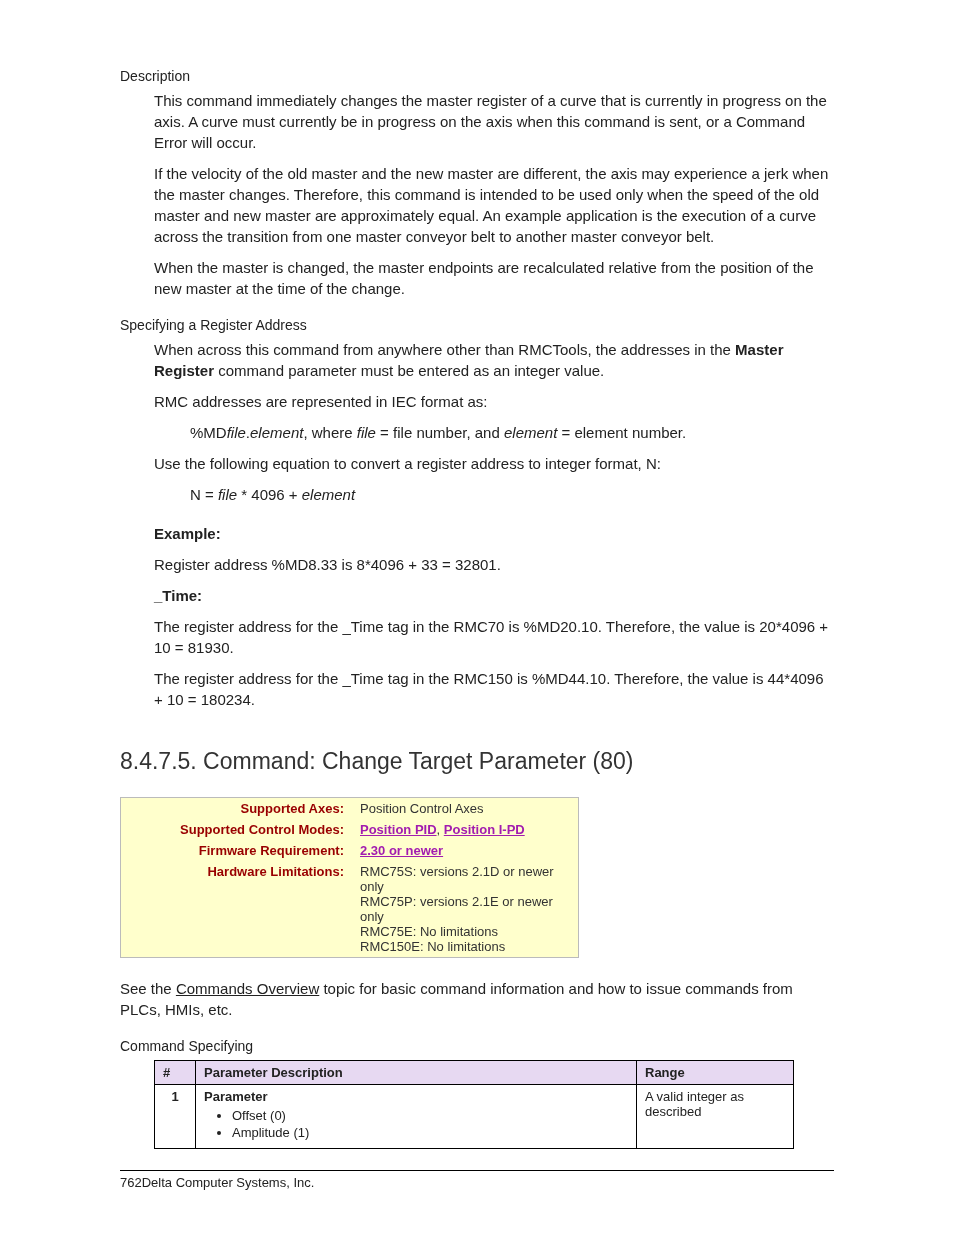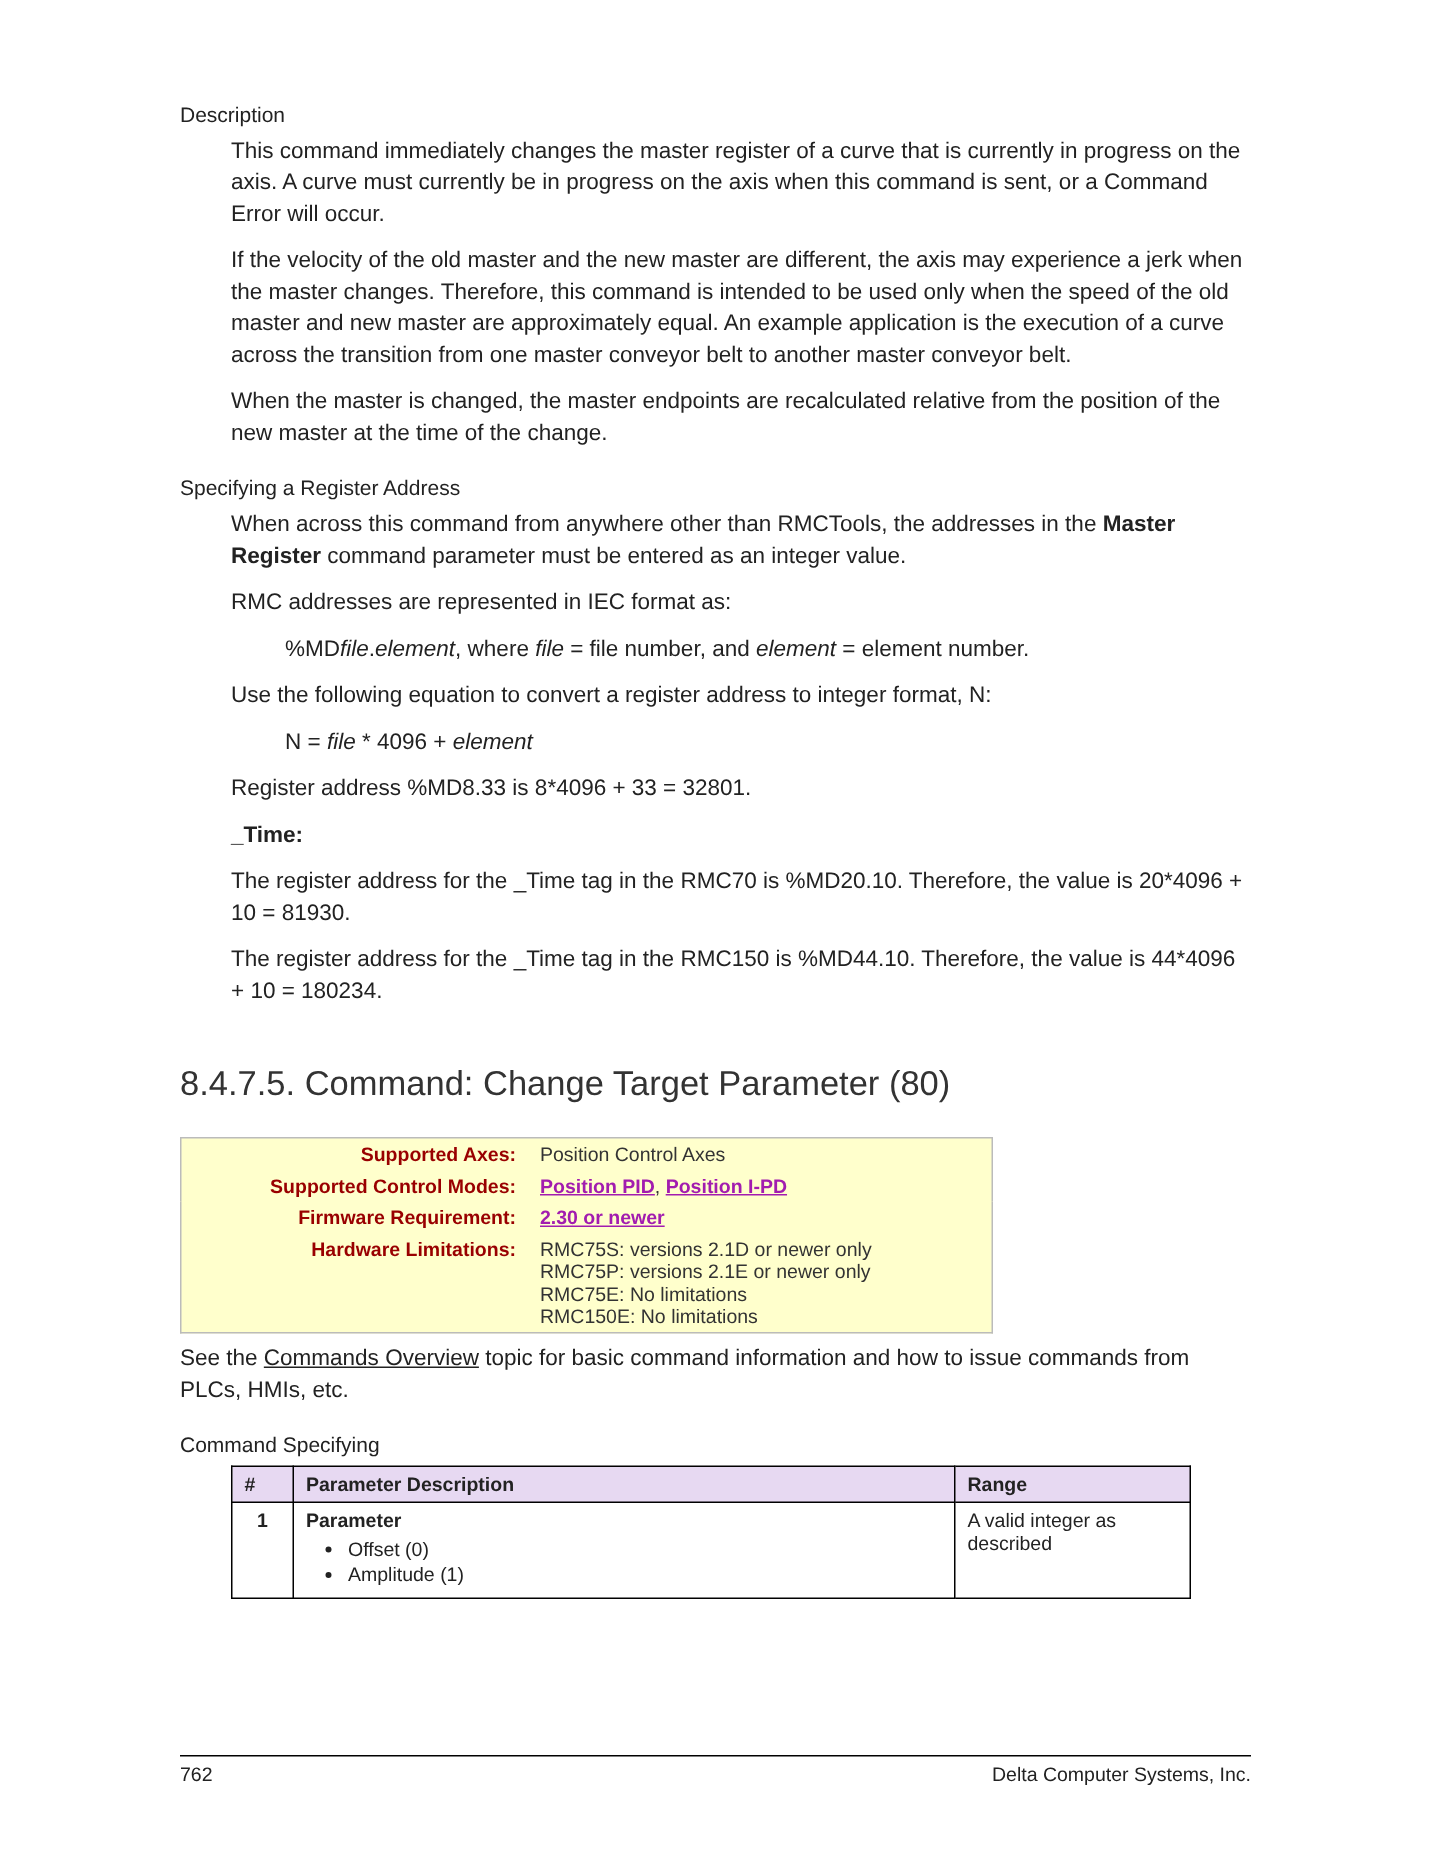--- a/index.html
+++ b/index.html
@@ -45,25 +45,25 @@
     font-family: Verdana, Geneva, sans-serif;
     font-weight: normal;
     font-size: 23px;
     margin: 38px 0 22px 0;
     color: #333;
   }
 
   
   table.info {
     border-collapse: collapse;
-    width: 542px;
+    width: 459px;
     background: #ffffcc;
     border: 1px solid #bbb;
     font-size: 13px;
-    margin-bottom: 6px;
+    margin-bottom: 20px;
   }
   table.info td {
     padding: 3px 8px 3px 8px;
     vertical-align: top;
   }
   table.info td.label {
     text-align: right;
     font-weight: bold;
     color: #990000;
     width: 215px;
@@ -98,21 +98,21 @@
   
   .footer {
     position: absolute;
     bottom: 45px;
     left: 120px;
     right: 120px;
     border-top: 1px solid #000;
     padding-top: 4px;
     font-size: 13px;
     display: flex;
-    justify-content: space-between;
+    justify-content: flex-start;
     margin-top: 41px;
   }
   a.toclink { color: #222; text-decoration: underline; }
 </style>
 </head>
 <body>
 
 <div class="page">
 
 
@@ -127,20 +127,21 @@
   </p>
   <p class="indent1">RMC addresses are represented in IEC format as:</p>
   <p class="indent2">
     <span>%MD</span><em>file</em><span>.</span><em>element</em><span>, where </span><em>file</em><span> = file number, and </span><em>element</em><span> = element number.</span>
   </p>
   <p class="indent1">Use the following equation to convert a register address to integer format, N:</p>
   <p class="indent-eqn">
     <span>N =  </span><em>file</em><span> * 4096 + </span><em>element</em>
   </p>
 
+  <p class="indent1" style="margin-top:18px;"><span class="bold">Example:</span></p>
   <p class="indent1">Register address %MD8.33 is 8*4096 + 33 = 32801.</p>
 
   <p class="indent1" style="margin-top:4px;"><span class="bold">_Time:</span></p>
   <p class="indent1">The register address for the _Time tag in the RMC70 is %MD20.10. Therefore, the value is 20*4096 + 10 = 81930.</p>
   <p class="indent1">The register address for the _Time tag in the RMC150 is %MD44.10. Therefore, the value is 44*4096 + 10 = 180234.</p>
 
   <h2 class="big">8.4.7.5. Command: Change Target Parameter (80)</h2>
 
   <table class="info">
     <tbody>

